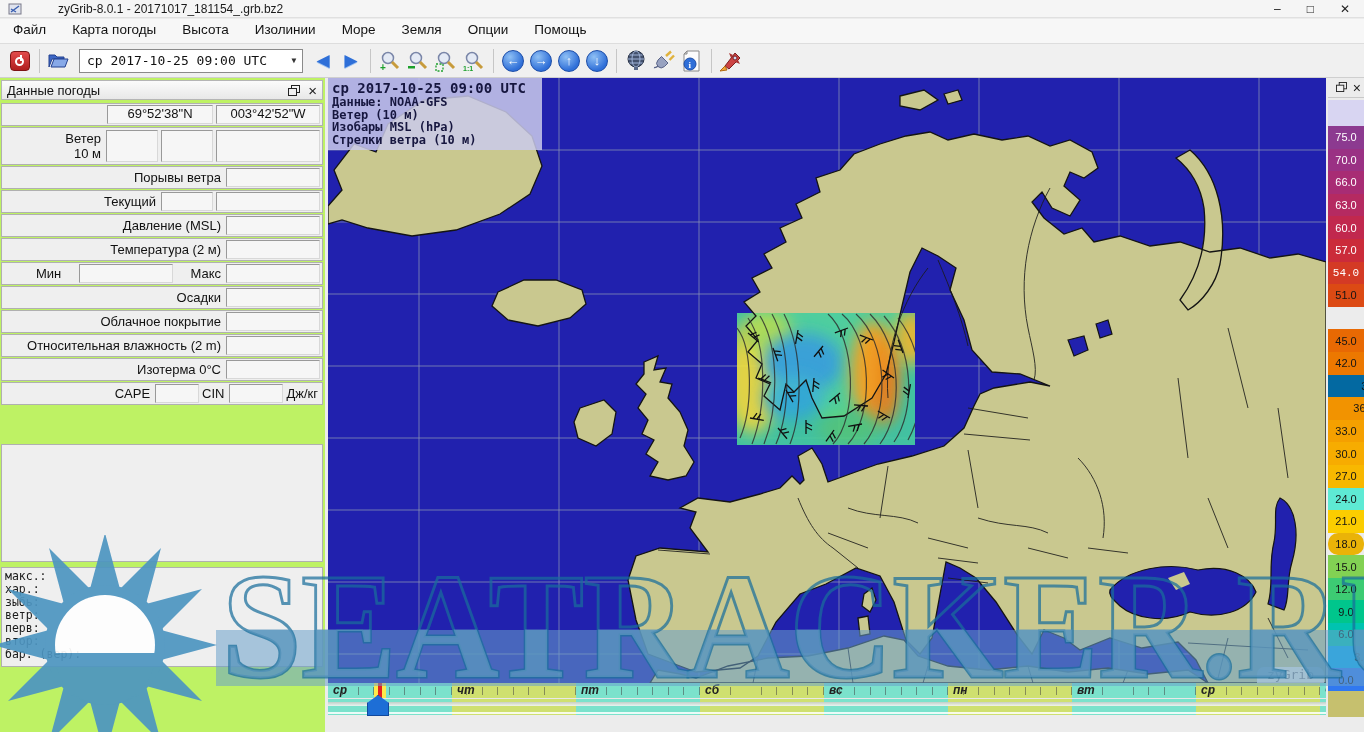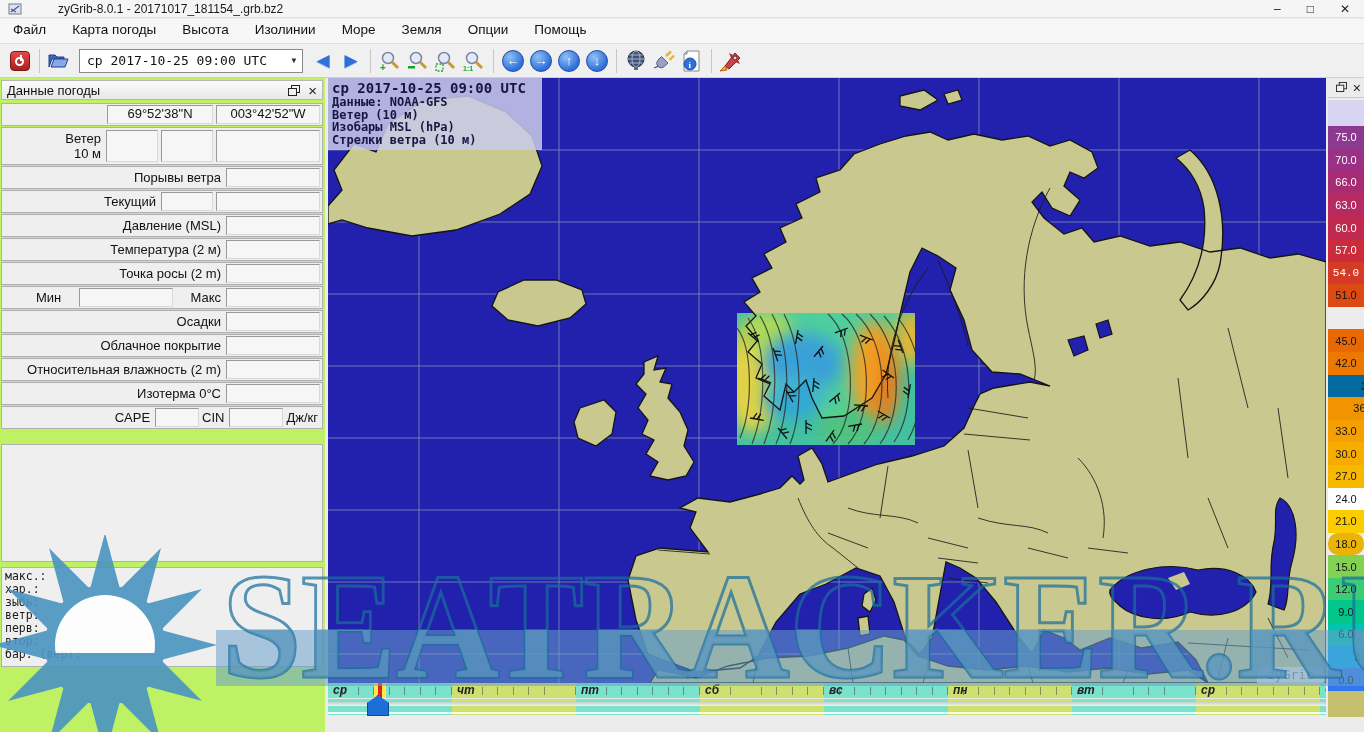--- a/index.html
+++ b/index.html
@@ -291,24 +291,20 @@
       <span class="lab">Текущий</span>
       <div class="vbox w52"></div>
       <div class="vbox w104"></div>
     </div>
     <div class="prow">
       <span class="lab">Давление (MSL)</span>
       <div class="vbox"></div>
     </div>
     <div class="prow">
       <span class="lab">Температура (2 м)</span>
-      <div class="vbox"></div>
-    </div>
-    <div class="prow">
-      <span class="lab">Точка росы (2 m)</span>
       <div class="vbox"></div>
     </div>
     <div class="prow">
       <span class="lab lab-left">Мин</span>
       <div class="vbox" style="margin-right:14px;"></div>
       <span class="lab">Макс</span>
       <div class="vbox"></div>
     </div>
     <div class="prow">
       <span class="lab">Осадки</span>
@@ -623,21 +619,21 @@
       </div>
 
       <div class="cs-band" style="background-color: rgb(247, 172, 0);">
         <span style="color: rgb(20, 20, 20);">30.0</span>
       </div>
 
       <div class="cs-band" style="background-color: rgb(248, 184, 0);">
         <span style="color: rgb(20, 20, 20);">27.0</span>
       </div>
 
-      <div class="cs-band" style="background-color: #ffffff;">
+      <div class="cs-band" style="background-color: #5eead4;">
         <span style="color: rgb(20, 20, 20);">24.0</span>
       </div>
 
       <div class="cs-band" style="background-color: rgb(251, 205, 0);">
         <span style="color: rgb(20, 20, 20);">21.0</span>
       </div>
 
       <div class="cs-band" style="background-color: #eab308; border-radius: 10px;">
         <span style="color: rgb(20, 20, 20);">18.0</span>
       </div>

